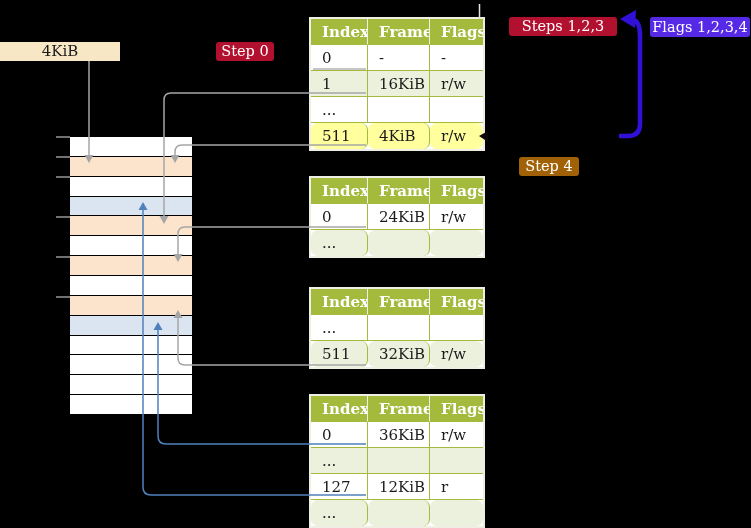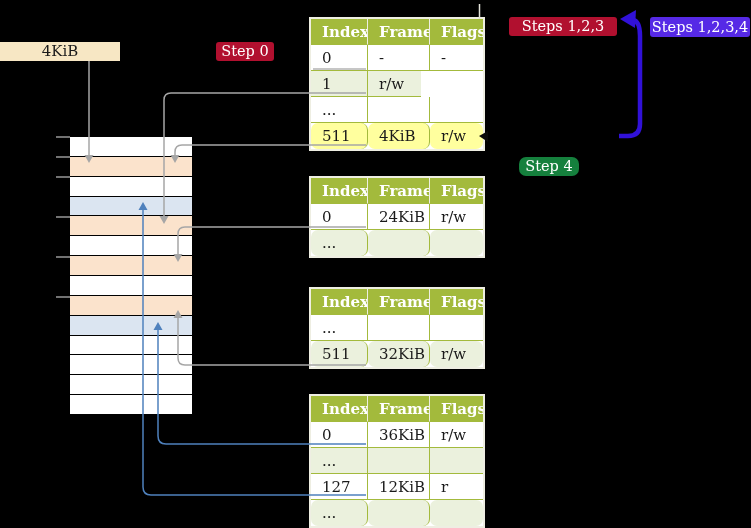--- a/index.html
+++ b/index.html
@@ -28,22 +28,22 @@
   .cell.hl{background:#ffff9e;}
   #overlay{position:absolute;left:0;top:0;width:751px;height:528px;pointer-events:none;}
 </style>
 </head>
 <body>
 
 <div id="canvas">
   <div id="label-4kib" class="abs" style="background: rgb(247, 231, 196);">4KiB</div>
   <div id="badge-step0" class="abs badge" style="background: rgb(177, 16, 47); margin-left: 28px;">Step 0</div>
   <div id="badge-steps123" class="abs badge" style="background: rgb(177, 16, 47);">Steps 1,2,3</div>
-  <div id="badge-steps1234" class="abs badge" style="background: rgb(86, 41, 230);">Steps 1,2,3,4</div>
-  <div id="badge-step4" class="abs badge" style="background: #15803d; border-radius: 7px;">Step 4</div>
+  <div id="badge-steps1234" class="abs badge" style="background: rgb(86, 41, 230);">Flags 1,2,3,4</div>
+  <div id="badge-step4" class="abs badge" style="background: #a16207;">Step 4</div>
   <div id="memory-column" class="abs">
       <div class="mrow" style="top: 0px; height: 19px; background: rgb(255, 255, 255);"></div>
       <div class="mrow" style="top: 20px; height: 19px; background: rgb(251, 227, 204);"></div>
       <div class="mrow" style="top: 40px; height: 19px; background: rgb(255, 255, 255);"></div>
       <div class="mrow" style="top: 60px; height: 18px; background: rgb(219, 229, 241);"></div>
       <div class="mrow" style="top: 79px; height: 19px; background: rgb(251, 227, 204);"></div>
       <div class="mrow" style="top: 99px; height: 19px; background: rgb(255, 255, 255);"></div>
       <div class="mrow" style="top: 119px; height: 19px; background: rgb(251, 227, 204);"></div>
       <div class="mrow" style="top: 139px; height: 19px; background: rgb(255, 255, 255);"></div>
       <div class="mrow" style="top: 159px; height: 19px; background: rgb(251, 227, 204);"></div>
@@ -60,20 +60,21 @@
           <div class="cell th c1">Frame</div>
           <div class="cell th c2">Flags</div>
         </div>
         <div class="prow">
           <div class="cell c0">0</div>
           <div class="cell c1">-</div>
           <div class="cell c2">-</div>
         </div>
         <div class="prow alt">
           <div class="cell c0">1</div>
+          <div class="cell c1">16KiB</div>
           <div class="cell c2">r/w</div>
         </div>
         <div class="prow">
           <div class="cell c0">...</div>
           <div class="cell c1"></div>
           <div class="cell c2"></div>
         </div>
         <div class="prow alt">
           <div class="cell c0 hl">511</div>
           <div class="cell c1 hl">4KiB</div>

